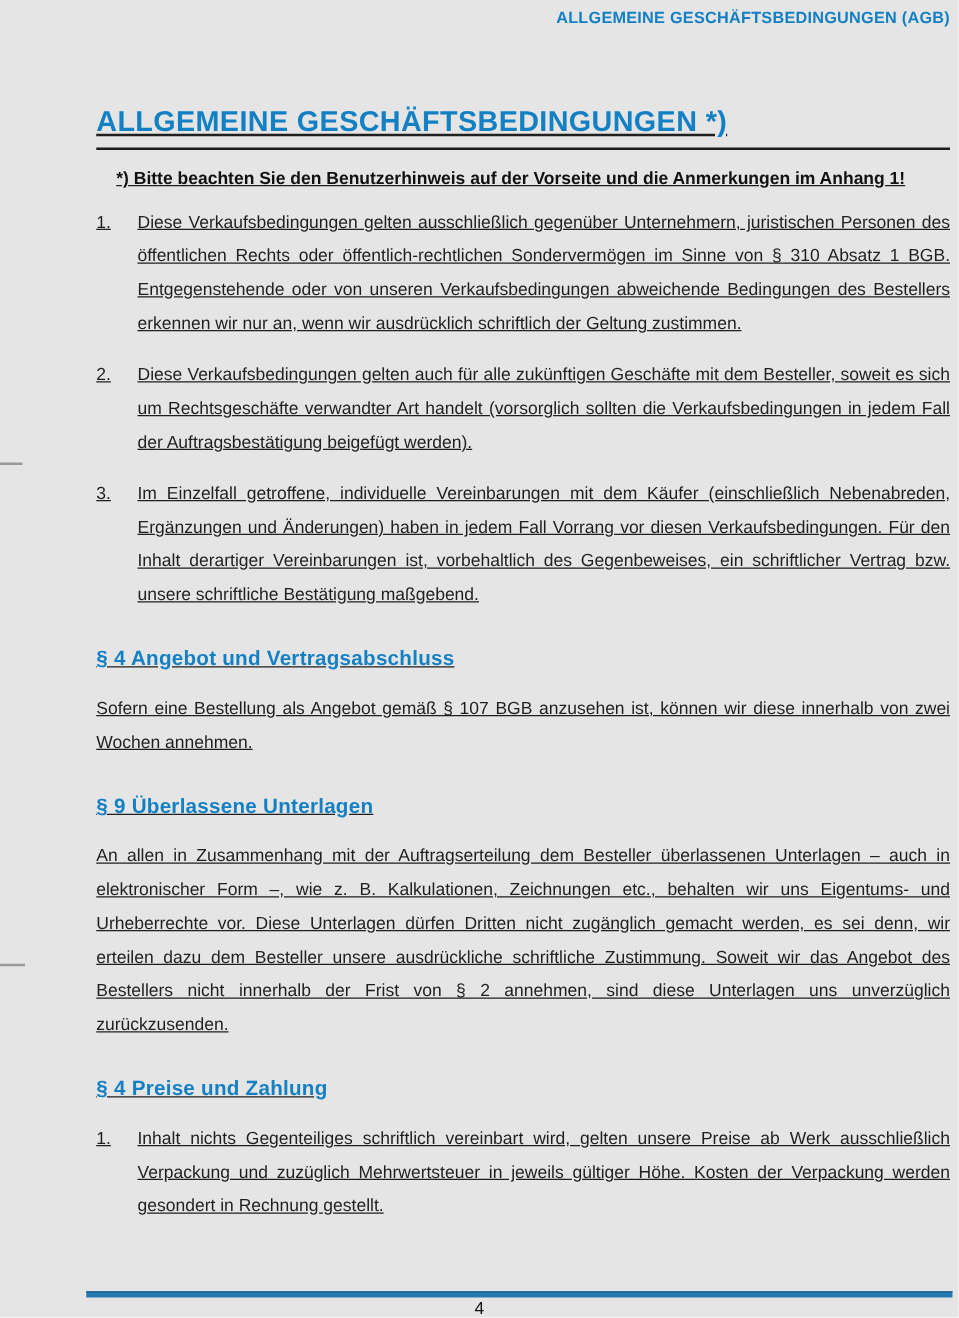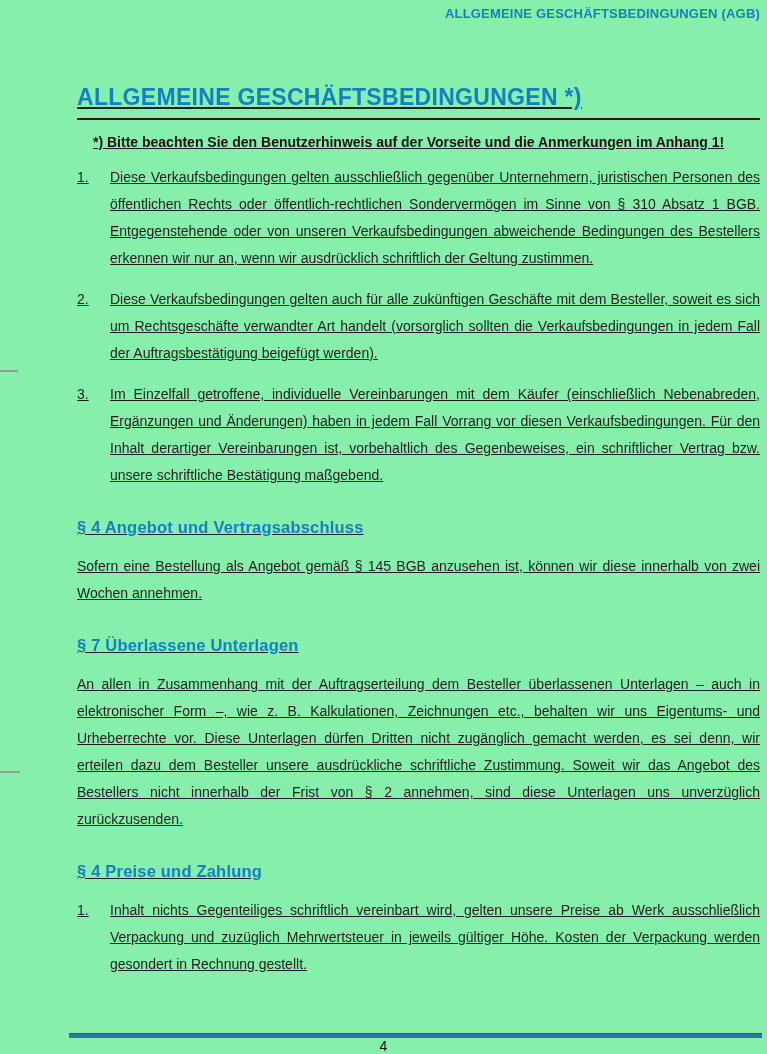--- a/index.html
+++ b/index.html
@@ -4,21 +4,21 @@
 <style>
   :root{
     --blue:#1480c4;
     --footer-blue:#2679ac;
     --ink:#1f1f1f;
   }
   html,body{margin:0;padding:0;background:#ffffff;}
   .page{
     position:relative;
     width:767px;height:1054px;
-    background:#86efac;
+    background:#e5e5e5;
     overflow:hidden;
     font-family:"Liberation Sans","DejaVu Sans",sans-serif;
     color:var(--ink);
   }
   .header-right{
     position:absolute;top:6px;right:7px;
     font-size:13px;font-weight:bold;color:var(--blue);
     letter-spacing:.2px;white-space:nowrap;
   }
   .content{
@@ -89,25 +89,25 @@
             <div class="ptext">Diese Verkaufsbedingungen gelten auch für alle zukünftigen Geschäfte mit dem Besteller, soweit es sich um Rechtsgeschäfte verwandter Art handelt (vorsorglich sollten die Verkaufsbedingungen in jedem Fall der Auftragsbestätigung beigefügt werden).</div>
           </div>
           <div class="item numbered">
             <span class="num">3.</span>
             <div class="ptext">Im Einzelfall getroffene, individuelle Vereinbarungen mit dem Käufer (einschließlich Nebenabreden, Ergänzungen und Änderungen) haben in jedem Fall Vorrang vor diesen Verkaufsbedingungen. Für den Inhalt derartiger Vereinbarungen ist, vorbehaltlich des Gegenbeweises, ein schriftlicher Vertrag bzw. unsere schriftliche Bestätigung maßgebend.</div>
           </div>
         </section>
         <section>
           <h2 class="section-heading">§ 4 Angebot und Vertragsabschluss</h2>
           <div class="item">
-            <div class="ptext">Sofern eine Bestellung als Angebot gemäß § 145 BGB anzusehen ist, können wir diese innerhalb von zwei Wochen annehmen.</div>
+            <div class="ptext">Sofern eine Bestellung als Angebot gemäß § 107 BGB anzusehen ist, können wir diese innerhalb von zwei Wochen annehmen.</div>
           </div>
         </section>
         <section>
-          <h2 class="section-heading">§ 7 Überlassene Unterlagen</h2>
+          <h2 class="section-heading">§ 9 Überlassene Unterlagen</h2>
           <div class="item">
             <div class="ptext">An allen in Zusammenhang mit der Auftragserteilung dem Besteller überlassenen Unterlagen – auch in elektronischer Form –, wie z. B. Kalkulationen, Zeichnungen etc., behalten wir uns Eigentums- und Urheberrechte vor. Diese Unterlagen dürfen Dritten nicht zugänglich gemacht werden, es sei denn, wir erteilen dazu dem Besteller unsere ausdrückliche schriftliche Zustimmung. Soweit wir das Angebot des Bestellers nicht innerhalb der Frist von § 2 annehmen, sind diese Unterlagen uns unverzüglich zurückzusenden.</div>
           </div>
         </section>
         <section>
           <h2 class="section-heading">§ 4 Preise und Zahlung</h2>
           <div class="item numbered">
             <span class="num">1.</span>
             <div class="ptext">Inhalt nichts Gegenteiliges schriftlich vereinbart wird, gelten unsere Preise ab Werk ausschließlich Verpackung und zuzüglich Mehrwertsteuer in jeweils gültiger Höhe. Kosten der Verpackung werden gesondert in Rechnung gestellt.</div>
           </div>

